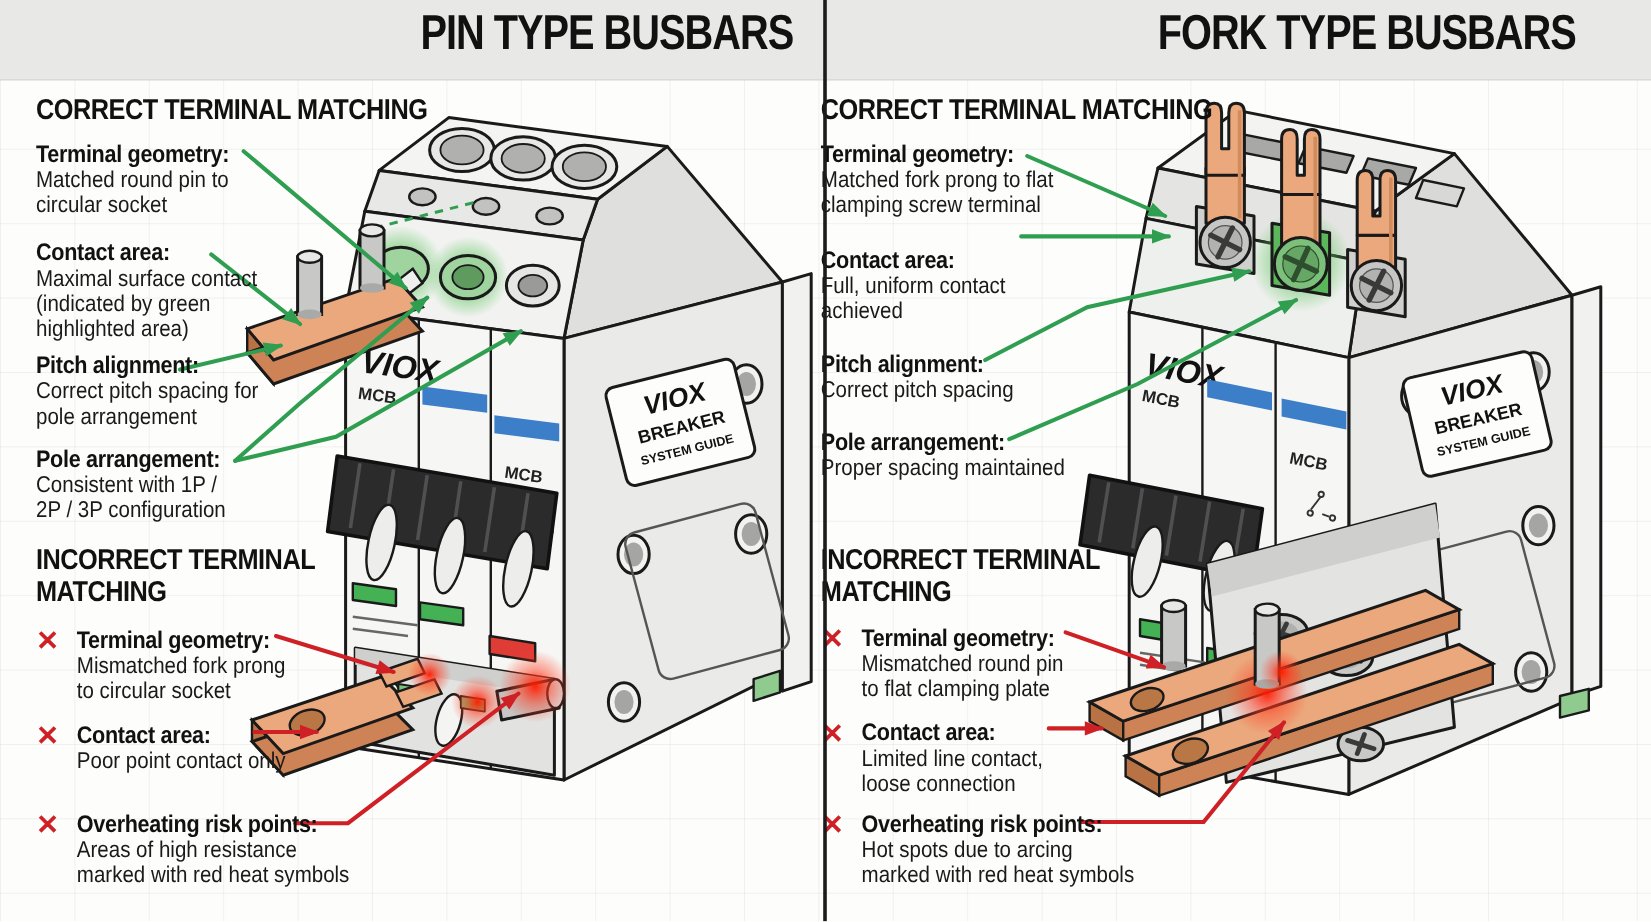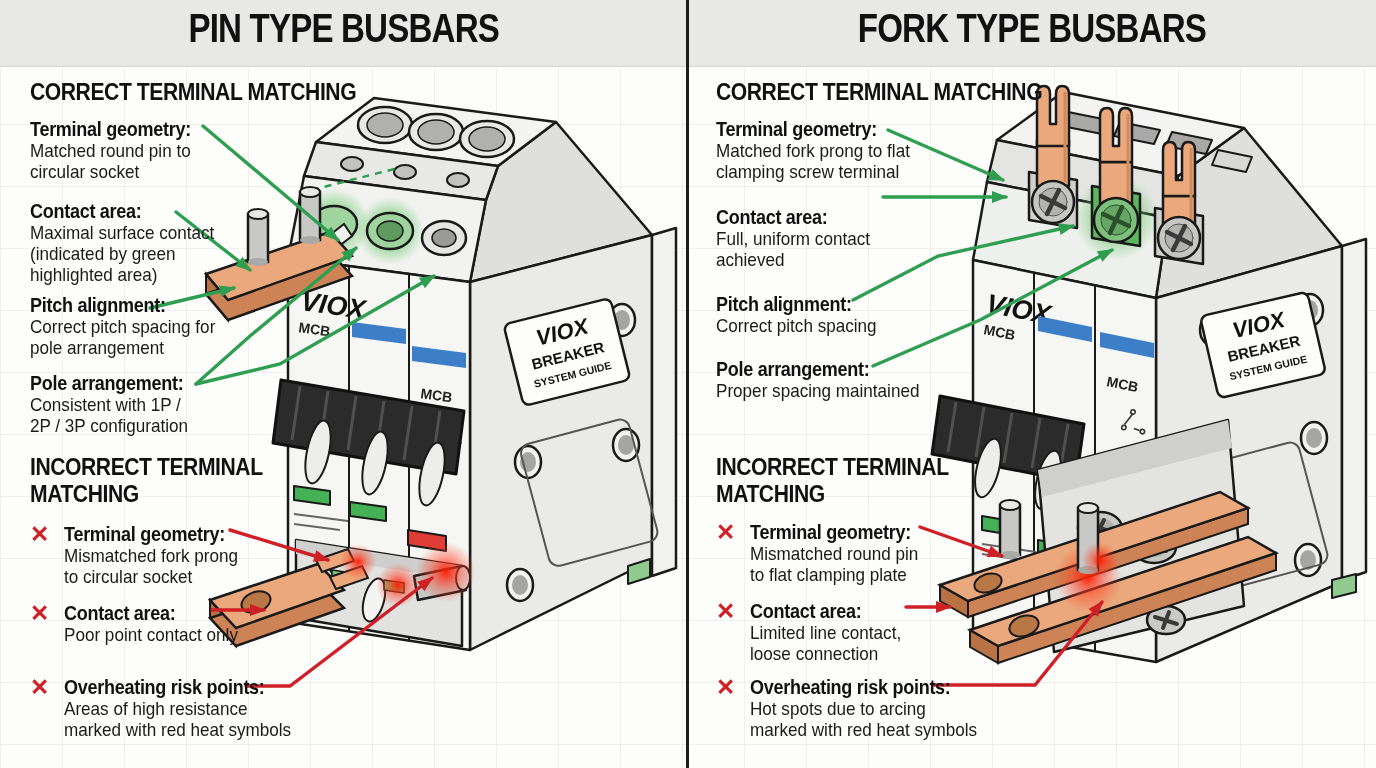--- a/index.html
+++ b/index.html
@@ -6,22 +6,22 @@
   .canvas{position:relative;width:1376px;height:768px;overflow:hidden;
     font-family:"Liberation Sans",sans-serif;color:#141414;
     background-color:#fdfdfc;
     background-image:linear-gradient(to right, rgba(0,0,0,.05) 1px, transparent 1px),
                      linear-gradient(to bottom, rgba(0,0,0,.05) 1px, transparent 1px);
     background-size:62px 62px;}
   .header-band{position:absolute;top:0;left:0;width:1376px;height:66px;background:#e8e8e7;border-bottom:1px solid #d6d6d4;}
   .divider{position:absolute;top:0;left:686px;width:3px;height:768px;background:#1c1c1c;z-index:30;}
   .panel{position:absolute;top:0;width:688px;height:768px;}
   .panel.left{left:0;}
-  .panel.right{left:688px;}
-  .panel-title{position:absolute;top:6px;left:0;width:100%;margin:0;text-align:center;z-index:5;}
+  .panel.right{left:656px;}
+  .panel-title{position:absolute;top:6px;left:0;width:100%;margin:0;text-align:right;z-index:5;}
   .panel-title .condensed{display:inline-block;font-size:39px;font-weight:800;letter-spacing:-1px;
     transform:scaleX(.85) scaleY(1.05);transform-origin:center;color:#111;}
   .illu{position:absolute;top:0;left:0;z-index:1;}
   .ann{position:absolute;inset:0;z-index:10;pointer-events:none;}
   .section-heading{position:absolute;left:30px;font-size:24px;font-weight:800;letter-spacing:-.5px;
     line-height:27px;white-space:pre-line;transform:scaleX(.88);transform-origin:left top;color:#111;}
   .panel.right .section-heading{left:28px;}
   .ann-item{position:absolute;left:30px;width:270px;}
   .panel.right .ann-item{left:28px;}
   .ann-title{font-size:20px;font-weight:800;letter-spacing:-.3px;line-height:22px;

